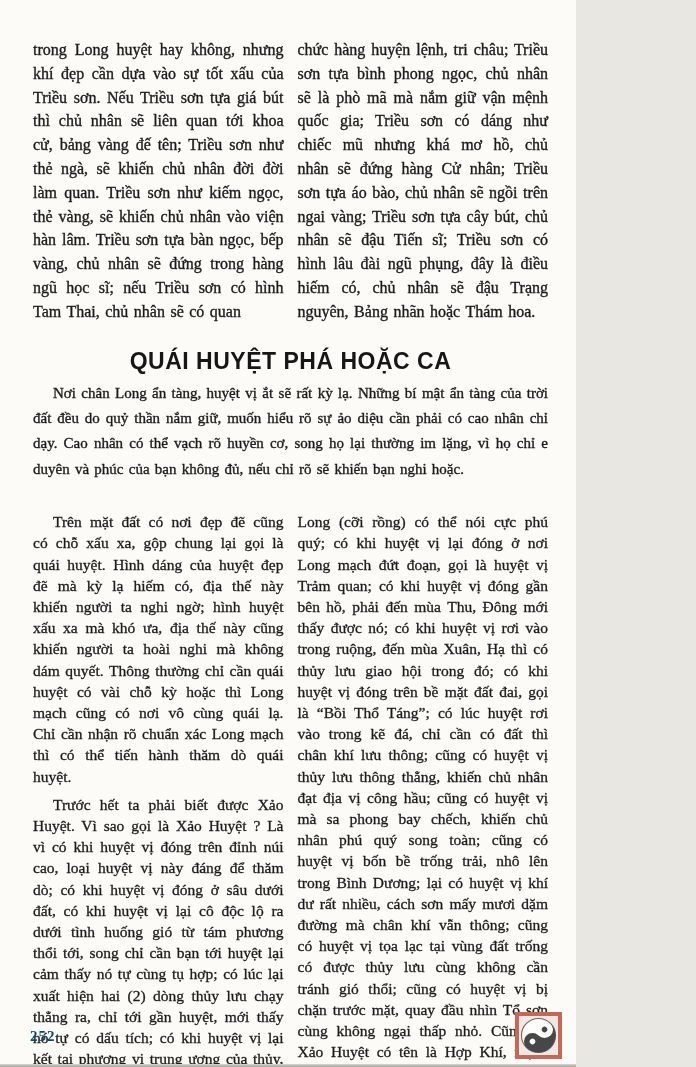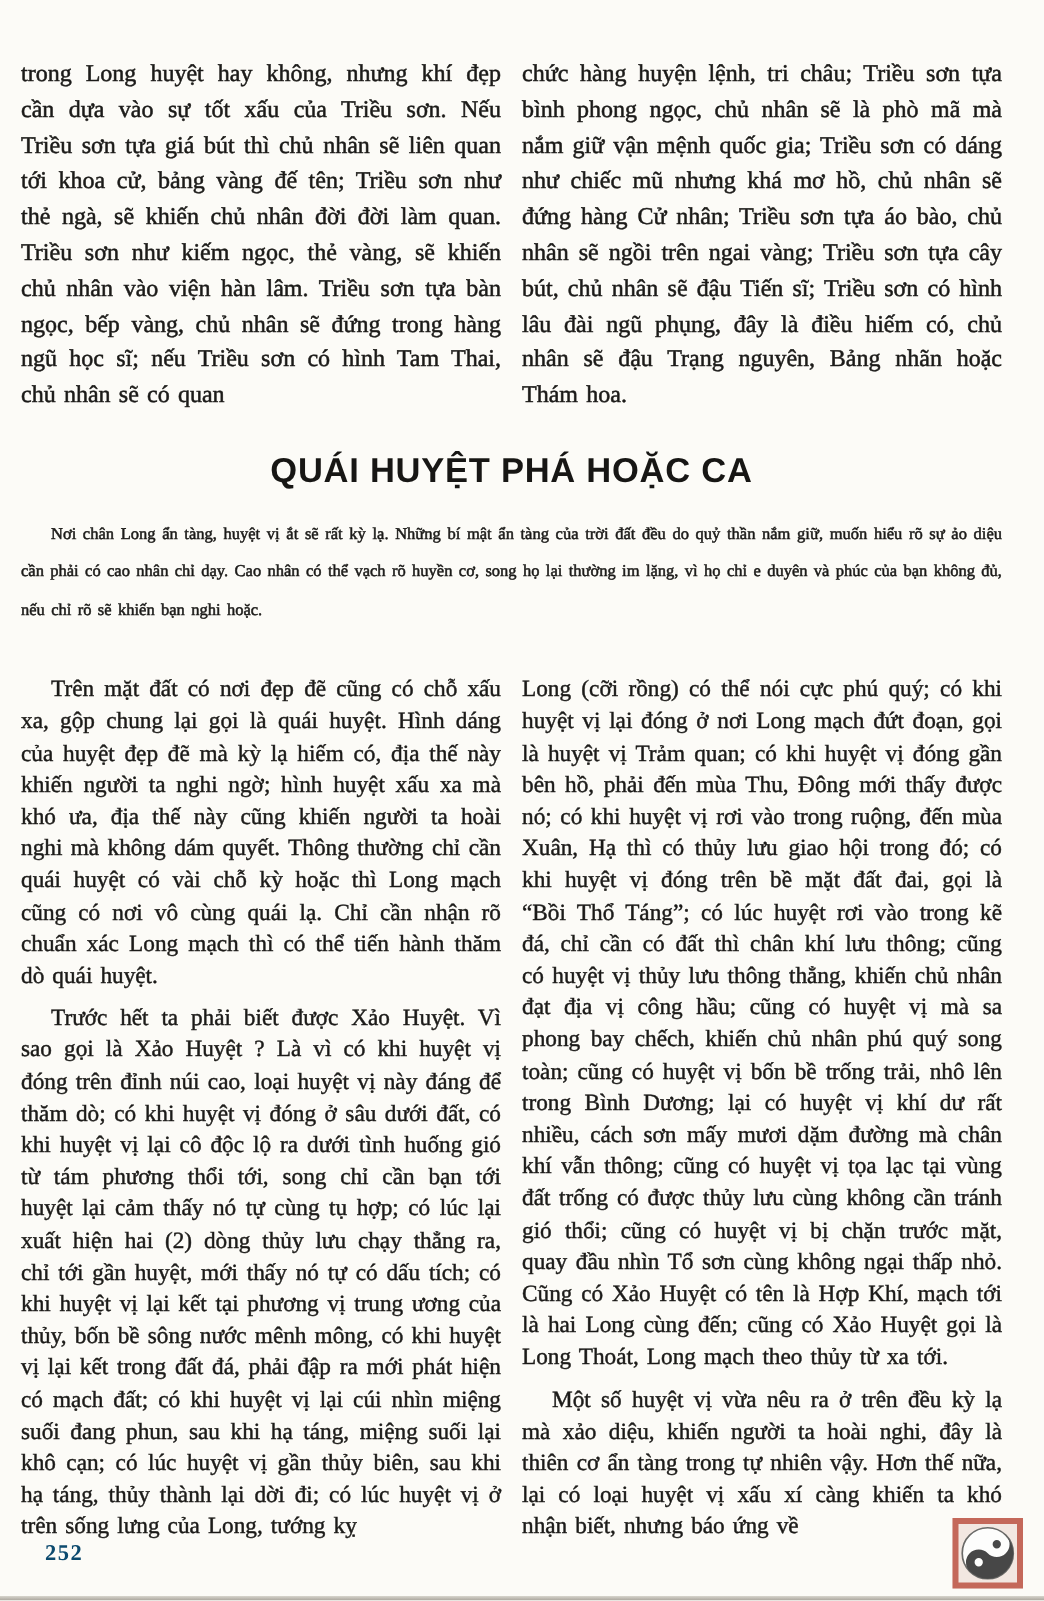--- a/index.html
+++ b/index.html
@@ -1,24 +1,24 @@
 <!DOCTYPE html>
 <html lang="vi"><head>
 <meta charset="utf-8">
 <style>
   * { margin:0; padding:0; box-sizing:border-box; }
   html,body { background:#e9e7e2; }
   .page {
     position:relative;
-    width:696px; height:1067px;
+    width:576px; height:1067px;
     background:#fcfbf7;
     overflow:hidden;
     font-family:"Liberation Serif", serif;
     color:#1c1b19;
-    padding:38px 28px 0 14px;
+    padding:38px 28px 0 33px;
   }
   .justify { text-align:justify; }
   .indent { text-indent:20px; }
   p { word-spacing:1.5px; }
   .top-columns, .body-columns {
     display:grid;
     grid-template-columns:1fr 1fr;
     column-gap:14px;
   }
   .top-columns p {
@@ -29,22 +29,22 @@
   .chapter-heading {
     margin-top:24px;
     text-align:center;
     font-family:"Liberation Sans", sans-serif;
     font-weight:bold;
     font-size:23px;
     letter-spacing:0.5px;
     color:#171614;
   }
   .intro {
-    margin-top:17px;
-    font-size:11px;
+    margin-top:6px;
+    font-size:15px;
     line-height:25.4px;
     -webkit-text-stroke:0.35px;
   }
   .body-columns { margin-top:11px; }
   .body-columns p {
     font-size:15.5px;
     line-height:21.2px;
     margin-top:18px;
     -webkit-text-stroke:0.3px;
   }

